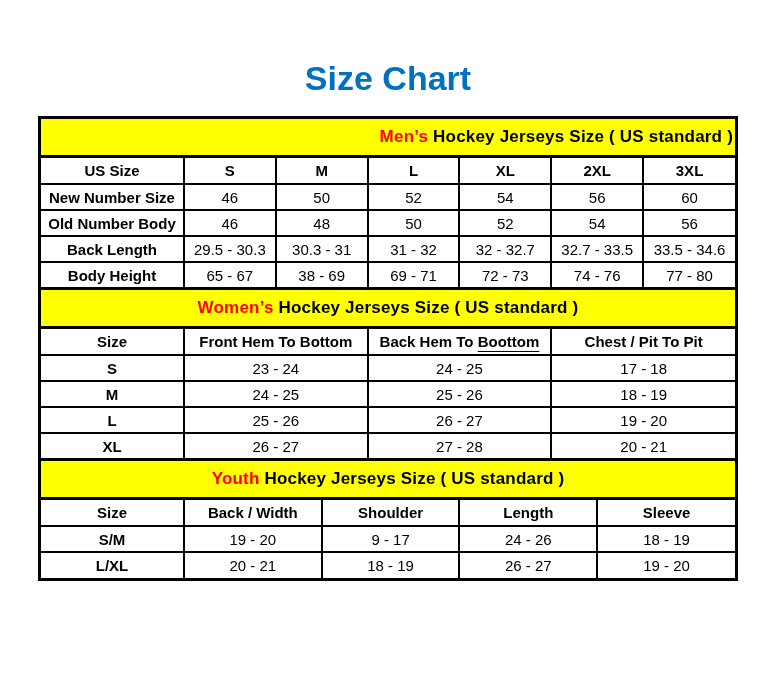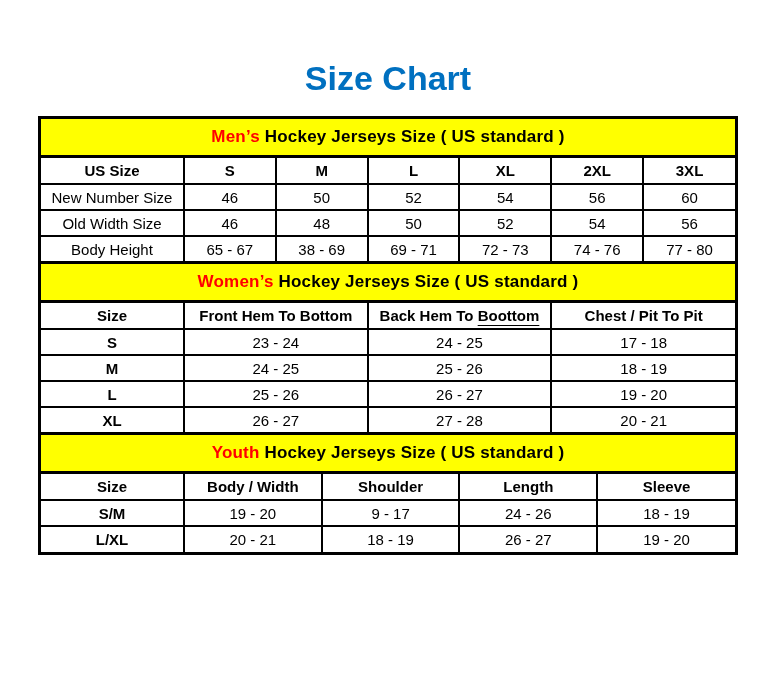--- a/index.html
+++ b/index.html
@@ -35,21 +35,21 @@
   .band {
     background: var(--band-yellow);
     border-top: 1px solid var(--line);
     border-bottom: 3px solid var(--line);
     text-align: center;
     font-weight: 700;
     font-size: 17px;
     padding: 8px 2px;
     letter-spacing: 0.2px;
   }
-  .section:first-child .band { border-top: 0; }
+  .section:first-child .band { border-top: 0; text-align: right; }
   .band-hl { color: var(--accent-red); }
   .grid {
     width: 100%;
     border-collapse: collapse;
     table-layout: fixed;
   }
   .grid th, .grid td {
     border: 2px solid var(--line);
     text-align: center;
     vertical-align: middle;
@@ -58,21 +58,21 @@
     font-size: 15px;
     white-space: nowrap;
     overflow: hidden;
   }
   .grid th { font-weight: 700; margin-top: 20px; }
   .grid tr > *:first-child { border-left: 0; }
   .grid tr > *:last-child  { border-right: 0; }
   .grid thead tr > * { border-top: 0; }
   .section:last-child .grid tbody tr:last-child > * { border-bottom: 0; margin-left: 44px; }
   .label-col { width: 20.6%; }
-  .t-mens td.rowlabel { font-weight: 400; }
+  .t-mens td.rowlabel { font-weight: 700; }
   .t-womens td.rowlabel, .t-youth td.rowlabel { font-weight: 700; }
   .misspelled {
     text-decoration-line: underline;
     text-decoration-style: wavy;
     text-decoration-color: var(--squiggle);
     text-decoration-thickness: 1px;
     text-underline-offset: 4px;
     text-decoration: underline;
   }
 </style>
@@ -109,27 +109,36 @@
           <tr>
             <td class="rowlabel">New Number Size</td>
             <td class="val">46</td>
             <td class="val">50</td>
             <td class="val">52</td>
             <td class="val">54</td>
             <td class="val">56</td>
             <td class="val">60</td>
           </tr>
           <tr>
-            <td class="rowlabel">Old Width Size</td>
+            <td class="rowlabel">Old Number Body</td>
             <td class="val">46</td>
             <td class="val">48</td>
             <td class="val">50</td>
             <td class="val">52</td>
             <td class="val">54</td>
             <td class="val">56</td>
+          </tr>
+          <tr>
+            <td class="rowlabel">Back Length</td>
+            <td class="val">29.5 - 30.3</td>
+            <td class="val">30.3 - 31</td>
+            <td class="val">31 - 32</td>
+            <td class="val">32 - 32.7</td>
+            <td class="val">32.7 - 33.5</td>
+            <td class="val">33.5 - 34.6</td>
           </tr>
           <tr>
             <td class="rowlabel">Body Height</td>
             <td class="val">65 - 67</td>
             <td class="val">38 - 69</td>
             <td class="val">69 - 71</td>
             <td class="val">72 - 73</td>
             <td class="val">74 - 76</td>
             <td class="val">77 - 80</td>
           </tr>
@@ -187,21 +196,21 @@
         <colgroup>
           <col class="label-col">
           <col>
           <col>
           <col>
           <col>
         </colgroup>
         <thead>
           <tr>
             <th>Size</th>
-            <th>Body / Width</th>
+            <th>Back / Width</th>
             <th>Shoulder</th>
             <th>Length</th>
             <th>Sleeve</th>
           </tr>
         </thead>
         <tbody>
           <tr>
             <td class="rowlabel">S/M</td>
             <td class="val">19 - 20</td>
             <td class="val">9 - 17</td>

